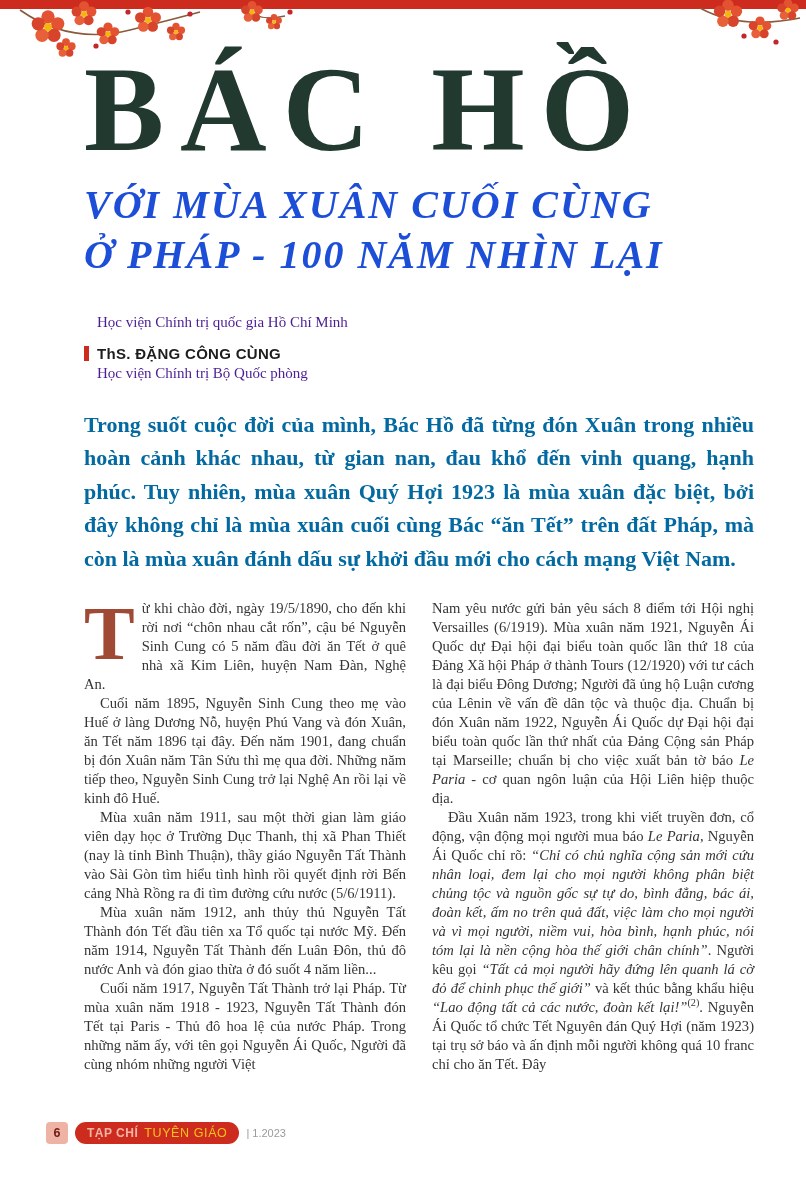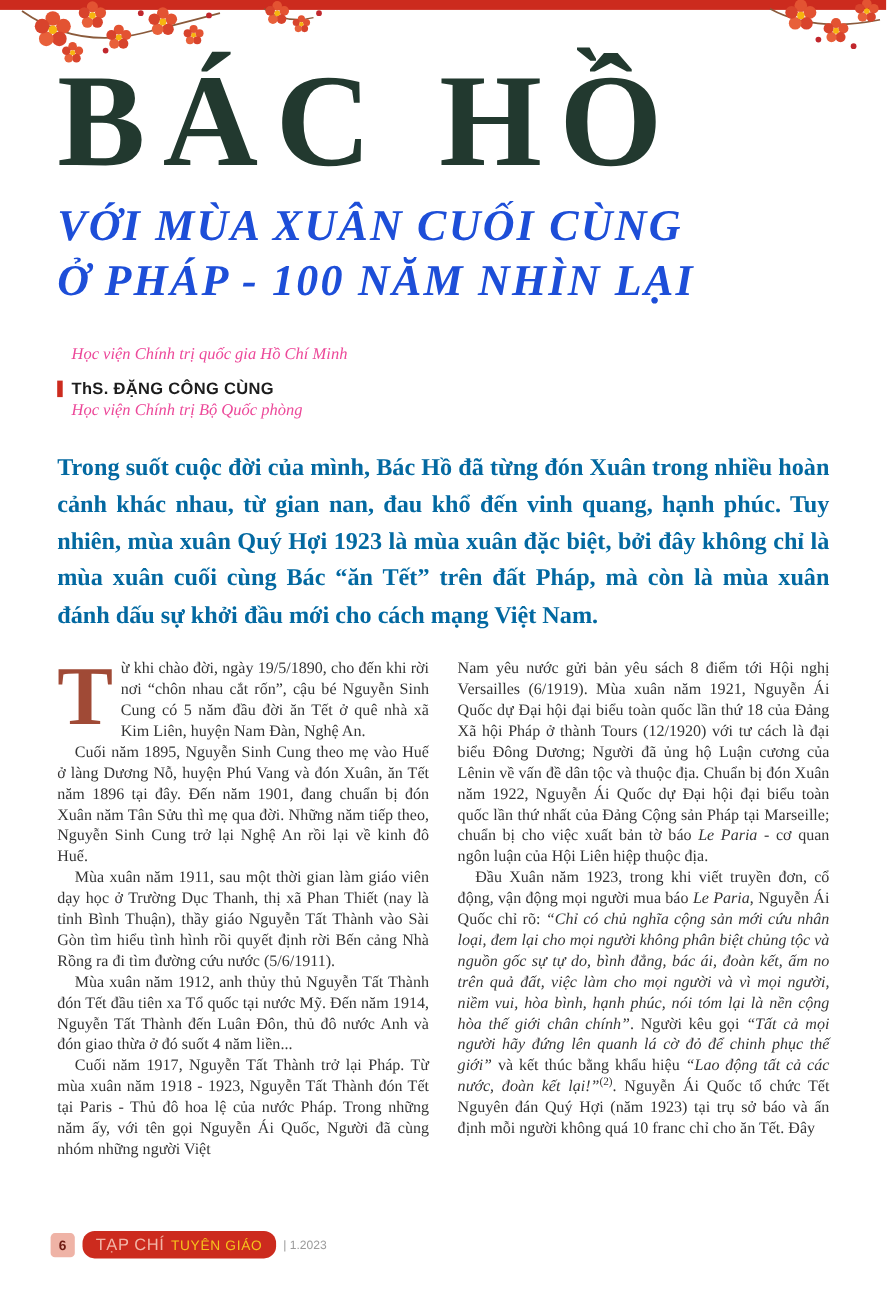--- a/index.html
+++ b/index.html
@@ -9,21 +9,21 @@
     width: 806px;
     height: 1178px;
     margin: 0 auto;
     background: #ffffff;
     overflow: hidden;
     font-family: "Liberation Serif", serif;
   }
   
   .deco-wrap { position: absolute; top: 0; left: 0; width: 806px; height: 70px; }
   
-  .content { padding: 0 52px; }
+  .content { padding: 0 52px; margin-left: 32px; }
   .title-main {
     margin-top: 50px;
     font-size: 120px;
     font-weight: bold;
     letter-spacing: 16px;
     line-height: 1.0;
     color: #22392f;
     white-space: nowrap;
   }
   .subtitle {
@@ -35,23 +35,22 @@
     line-height: 1.25;
     color: #1d4ed8;
   }
   .authors { margin-top: 34px; font-family: "Liberation Sans", sans-serif; }
   .author { margin-bottom: 14px; }
   .author-name-row { display: flex; align-items: center; }
   .accent-bar { width: 5px; height: 15px; background: #cc2b1e; margin-right: 8px; flex: none; }
   .author-name { font-weight: bold; font-size: 15px; color: #1d1d1d; letter-spacing: 0.3px; }
   .author-affil {
     font-family: "Liberation Serif", serif;
-    font-style: italic;
     font-size: 15px;
-    color: #ec4899;
+    color: #4c1d95;
     margin: 3px 0 0 13px;
   }
   .lede {
     margin-top: 26px;
     font-weight: bold;
     font-size: 22px;
     line-height: 1.52;
     color: #0369a1;
     text-align: justify;
   }
@@ -95,21 +94,21 @@
     border-radius: 4px;
   }
   .mag-pill {
     background: #cc2b1e;
     border-radius: 11px;
     padding: 4px 12px;
     display: flex;
     align-items: baseline;
     gap: 6px;
   }
-  .mag-prefix { color: #f2b5a7; font-size: 15px; font-weight: normal; letter-spacing: 0.5px; }
+  .mag-prefix { color: #f2b5a7; font-size: 12px; font-weight: bold; letter-spacing: 0.5px; }
   .mag-name { color: #f6c21c; font-size: 12.5px; font-weight: normal; letter-spacing: 0.6px; }
   .issue { color: #9b9b9b; font-size: 11px; }
 </style>
 </head>
 <body>
 
 <div class="page">
 
   <div class="deco-wrap">
     <svg width="806" height="70" viewBox="0 0 806 70">

